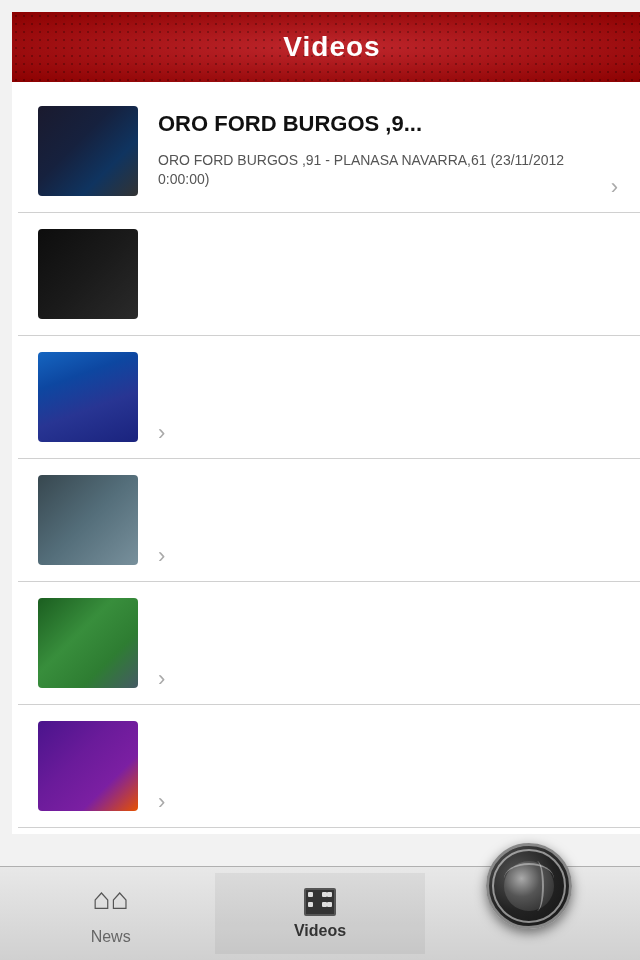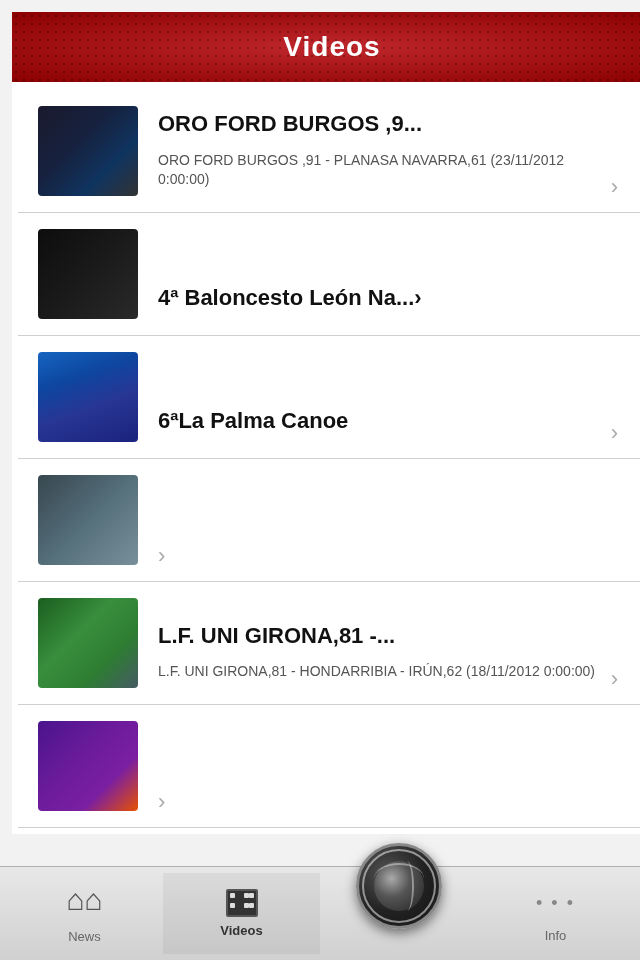--- a/index.html
+++ b/index.html
@@ -125,21 +125,21 @@
     .tab-item {
       flex: 1;
       display: flex;
       flex-direction: column;
       align-items: center;
       justify-content: center;
       cursor: pointer;
       padding-bottom: 6px;
     }
     .tab-item .tab-label {
-      font-size: 13px;
+      font-size: 16px;
       color: #666;
       margin-top: 0;
     }
     .tab-icon {
       font-size: 28px;
       color: #555;
     }
 
     
     .tab-center {
@@ -248,42 +248,32 @@
     <div class="video-item">
       <div class="video-thumb thumb-1"></div>
       <div class="video-content">
         <div class="video-title">ORO FORD BURGOS ,9...</div>
         <div class="video-subtitle">ORO FORD BURGOS ,91 - PLANASA NAVARRA,61 (23/11/2012 0:00:00)</div>
       </div>
       <div class="chevron">›</div>
     </div>
     <div class="video-item">
       <div class="video-thumb thumb-2"></div>
-      <div class="video-content">
-        <div class="video-title">4ª Baloncesto León   Na...›</div>
-      </div>
       <div class="chevron"></div>
     </div>
     <div class="video-item">
       <div class="video-thumb thumb-3"></div>
-      <div class="video-content">
-        <div class="video-title">6ªLa Palma Canoe</div>
-      </div>
       <div class="chevron">›</div>
     </div>
     <div class="video-item">
       <div class="video-thumb thumb-4"></div>
       <div class="chevron">›</div>
     </div>
     <div class="video-item">
       <div class="video-thumb thumb-5"></div>
-      <div class="video-content">
-        <div class="video-title">L.F. UNI GIRONA,81 -...</div>
-        <div class="video-subtitle">L.F. UNI GIRONA,81 - HONDARRIBIA - IRÚN,62 (18/11/2012 0:00:00)</div>
-      </div>
       <div class="chevron">›</div>
     </div>
     <div class="video-item">
       <div class="video-thumb thumb-6"></div>
       <div class="chevron">›</div>
     </div>
   </div>
 
 <div id="tab-bar">
   <div class="tab-item">
@@ -297,17 +287,13 @@
   </div>
 
   <div class="tab-center">
     <div class="tab-center-ball">
       <div class="basketball-inner"></div>
     </div>
     <span class="tab-label"></span>
   </div>
 
 
-  <div class="tab-item">
-    <span class="dots-icon tab-icon"></span>
-    <span class="tab-label">Info</span>
-  </div>
 </div>
 
 </body></html>

